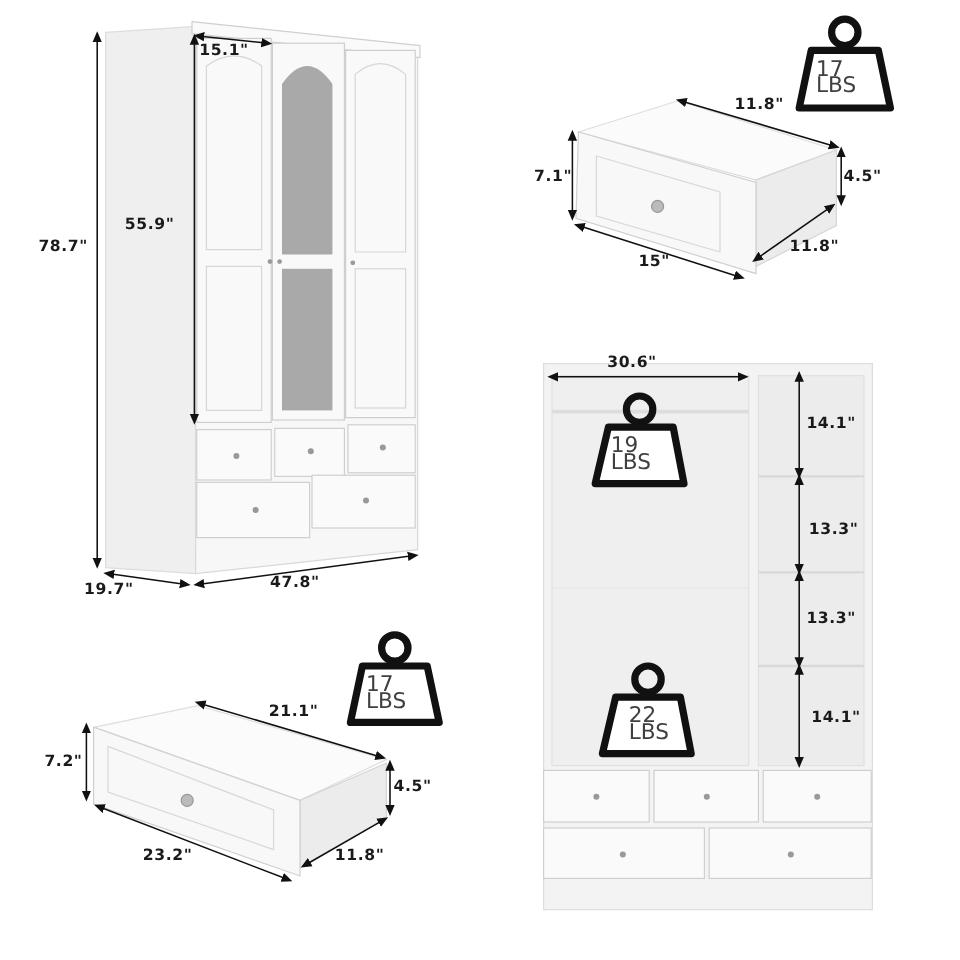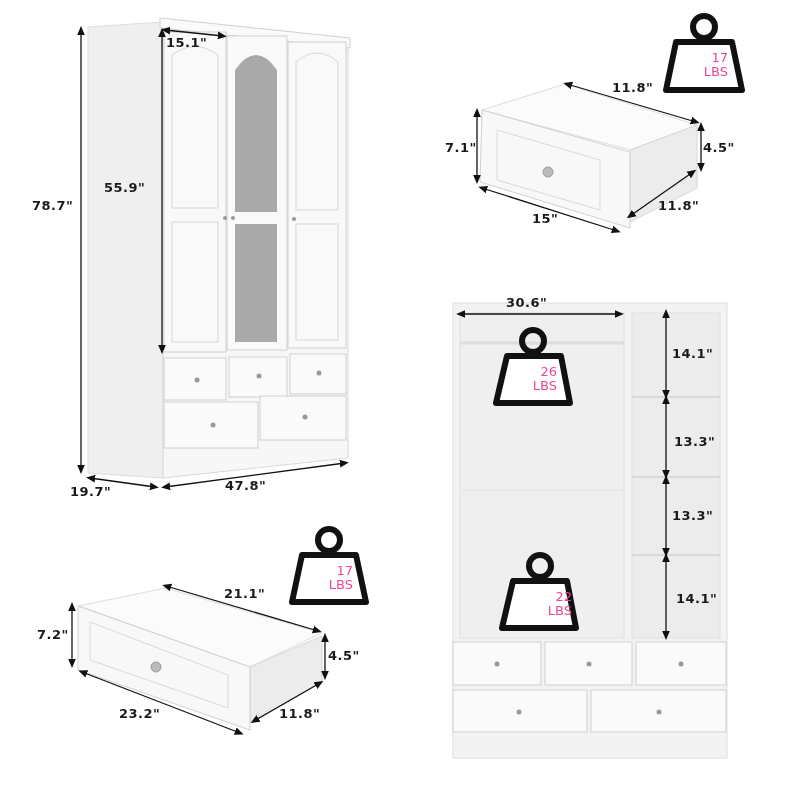--- a/index.html
+++ b/index.html
@@ -1,19 +1,19 @@
 <!DOCTYPE html>
 <html><head>
 <meta charset="utf-8">
 <style>
   html,body{margin:0;padding:0;background:#ffffff;}
   body{width:800px;height:800px;position:relative;overflow:hidden;font-family:"DejaVu Sans","Liberation Sans",sans-serif;}
   .lbl{position:absolute;font-weight:bold;font-size:13px;color:#1a1a1a;letter-spacing:0.5px;white-space:nowrap;}
   svg{position:absolute;left:0;top:0;}
-  .wtxt{position:absolute;font-size:13px;color:#ec4899;text-align:right;line-height:14px;font-weight:500;}
+  .wtxt{position:absolute;font-size:18px;color:#404040;text-align:left;line-height:14px;font-weight:500;}
 </style>
 </head>
 <body>
 
 <svg width="800" height="800" viewBox="0 0 800 800">
   <defs>
     <marker id="ah" markerWidth="8" markerHeight="8" refX="4" refY="4" orient="auto-start-reverse">
       <path d="M0,1 L7,4 L0,7 z" fill="#111"></path>
     </marker>
   </defs>
@@ -157,19 +157,19 @@
   <div>17</div>
   <div>LBS</div>
 </div>
 
 <div class="lbl" style="left:506px;top:295px;">30.6"</div>
 <div class="lbl" style="left:672px;top:346px;">14.1"</div>
 <div class="lbl" style="left:674px;top:434px;">13.3"</div>
 <div class="lbl" style="left:672px;top:508px;">13.3"</div>
 <div class="lbl" style="left:676px;top:591px;">14.1"</div>
 <div class="wtxt" style="left:509px;top:365px;width:48px;">
-  <div>26</div>
+  <div>19</div>
   <div>LBS</div>
 </div>
 <div class="wtxt" style="left:524px;top:590px;width:48px;">
   <div>22</div>
   <div>LBS</div>
 </div>
 
 </body></html>

